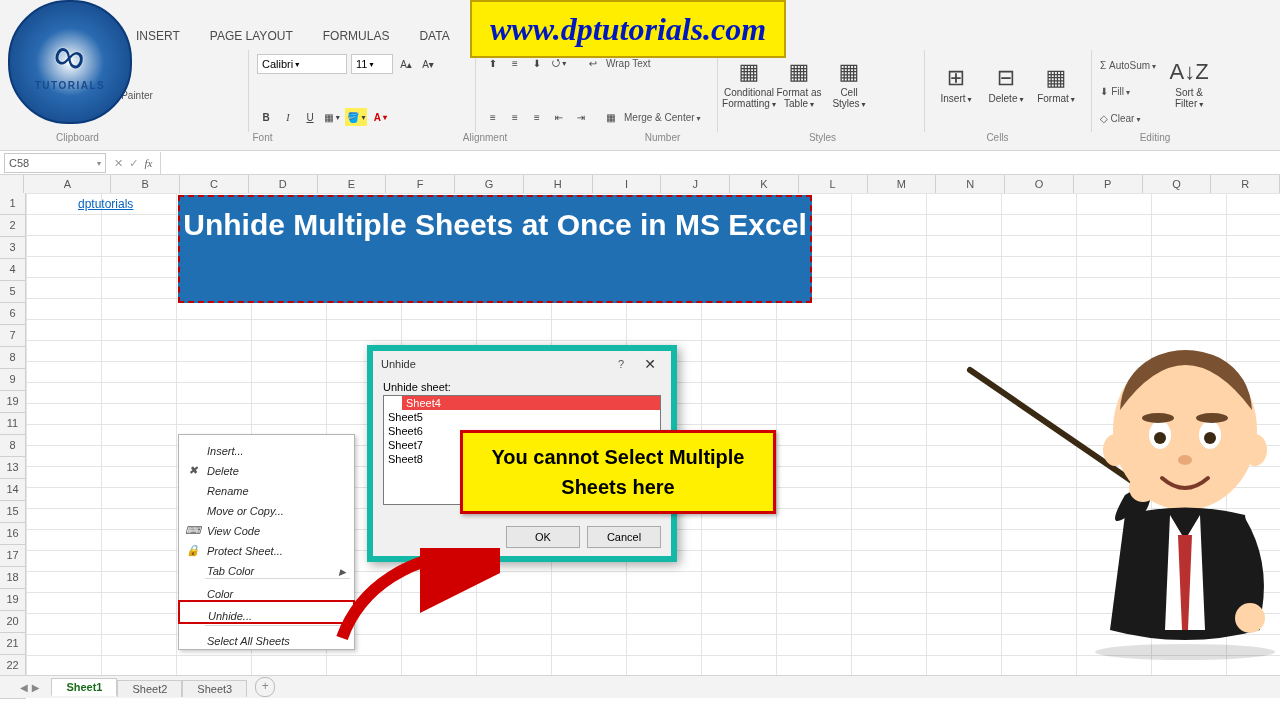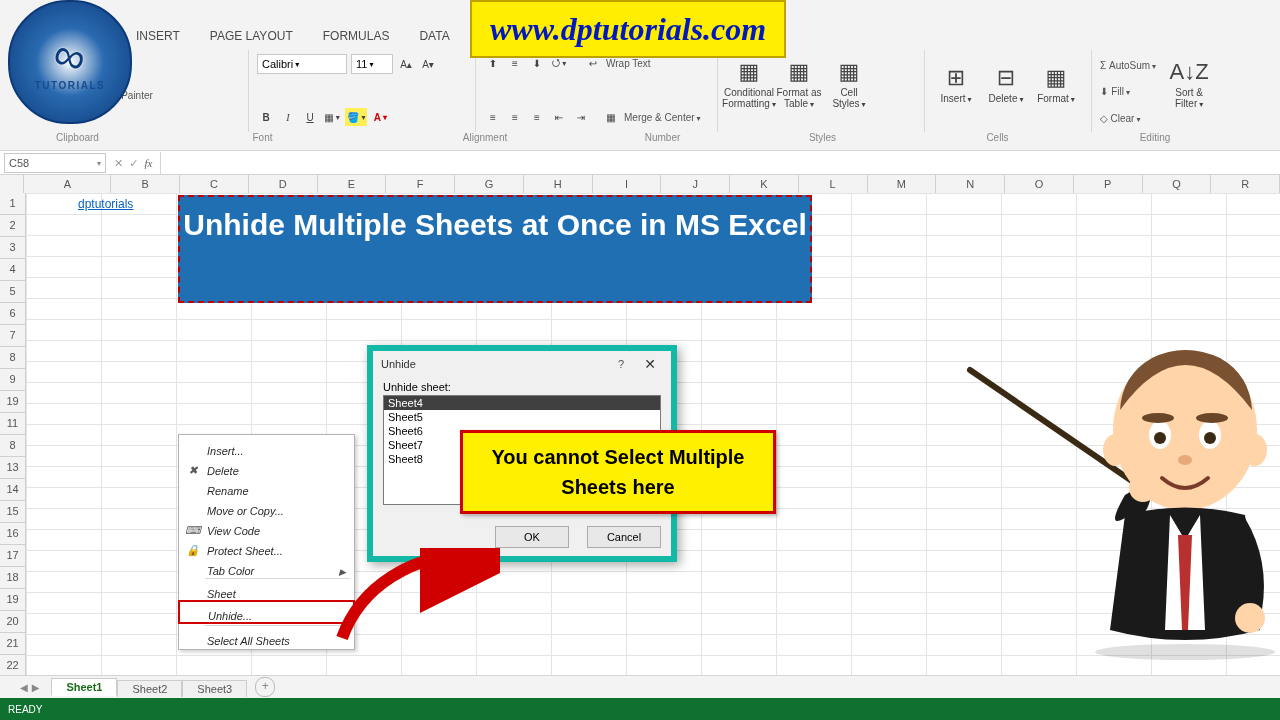--- a/index.html
+++ b/index.html
@@ -53,22 +53,22 @@
   
   .dialog{position:absolute;left:367px;top:345px;width:298px;height:205px;background:#f0f0f0;border:6px solid #14b8a6;box-shadow:3px 3px 10px rgba(0,0,0,0.35);z-index:6;}
   .dlg-title{height:26px;display:flex;align-items:center;padding:0 6px 0 8px;font-size:11px;color:#333;}
   .dlg-title .t{flex:1;}
   .dlg-title .q{width:28px;text-align:center;color:#555;}
   .dlg-title .x{width:30px;text-align:center;font-size:14px;}
   .dlg-body{padding:4px 10px;}
   .dlg-lbl{font-size:11px;text-decoration:underline;text-decoration-color:transparent;}
   .listbox{margin-top:2px;height:108px;background:#fff;border:1px solid #7a7a7a;font-size:11px;overflow:hidden;}
   .listbox div{padding:1px 4px;}
-  .listbox div.sel{background:#404040;color:#fff;}
-  .dlg-btns{position:absolute;bottom:8px;right:10px;display:flex;gap:18px;}
+  .listbox div.sel{background:#ef4444;color:#fff;margin-left:18px;}
+  .dlg-btns{position:absolute;bottom:8px;right:10px;display:flex;gap:7px;}
   .dlg-btns button{width:74px;height:22px;font-size:11px;background:#e8e8e8;border:1px solid #aaa;}
   
   .arrow{position:absolute;left:330px;top:548px;z-index:8;pointer-events:none;}
   
   .callout{position:absolute;left:460px;top:430px;width:310px;height:78px;background:#fff000;border:3px solid #d00000;box-shadow:2px 2px 4px rgba(0,0,0,0.3);z-index:10;display:flex;align-items:center;justify-content:center;}
   .callout span{color:#000000;font-weight:bold;font-size:20px;text-align:center;line-height:1.5;}
   
   .teacher{position:absolute;right:0;top:280px;width:320px;height:380px;z-index:4;}
   
   .sheettabs{position:absolute;left:0;bottom:22px;right:0;height:22px;background:#f3f3f3;border-top:1px solid #d4d4d4;display:flex;align-items:center;padding-left:20px;gap:0;}
@@ -306,21 +306,21 @@
     <div class="ctxitem">
         <span class="ic">🔒</span>
         <span>Protect Sheet...</span>
       </div>
     <div class="ctxitem">
         <span>Tab Color</span>
         <span class="tri">▶</span>
       </div>
     <div class="ctxsep"></div>
     <div class="ctxitem">
-        <span>Sheet</span>
+        <span>Color</span>
       </div>
     <div class="ctxitem box">
         <span>Unhide...</span>
       </div>
     <div class="ctxsep"></div>
     <div class="ctxitem">
         <span>Select All Sheets</span>
       </div>
   </div>
 
@@ -387,17 +387,14 @@
     <div class="sheetnav">
         <span>◀</span>
         <span>▶</span>
       </div>
     <div class="sheettab active">Sheet1</div>
     <div class="sheettab">Sheet2</div>
     <div class="sheettab">Sheet3</div>
     <div class="newsheet">+</div>
   </div>
 
-  <div class="status">
-    <span>READY</span>
-  </div>
 
 </div>
 
 </body></html>

